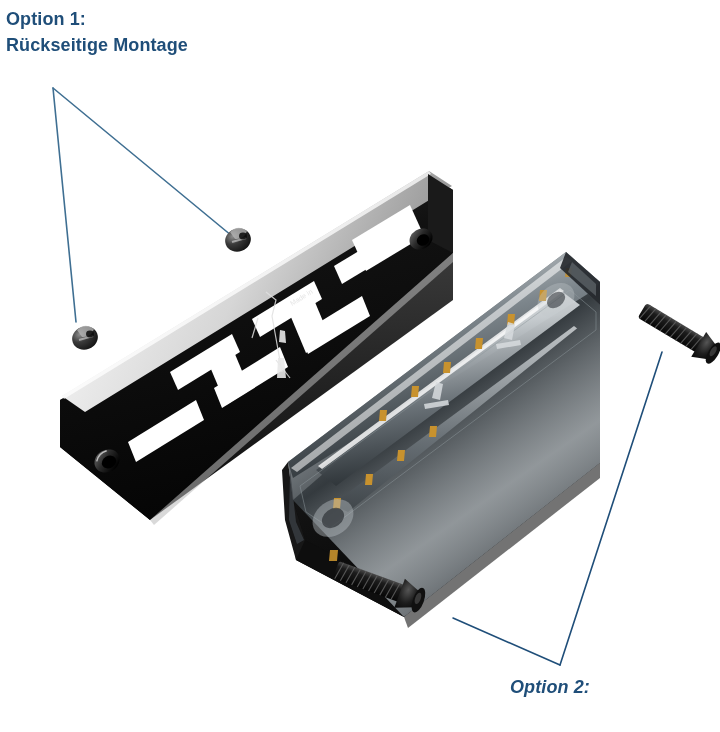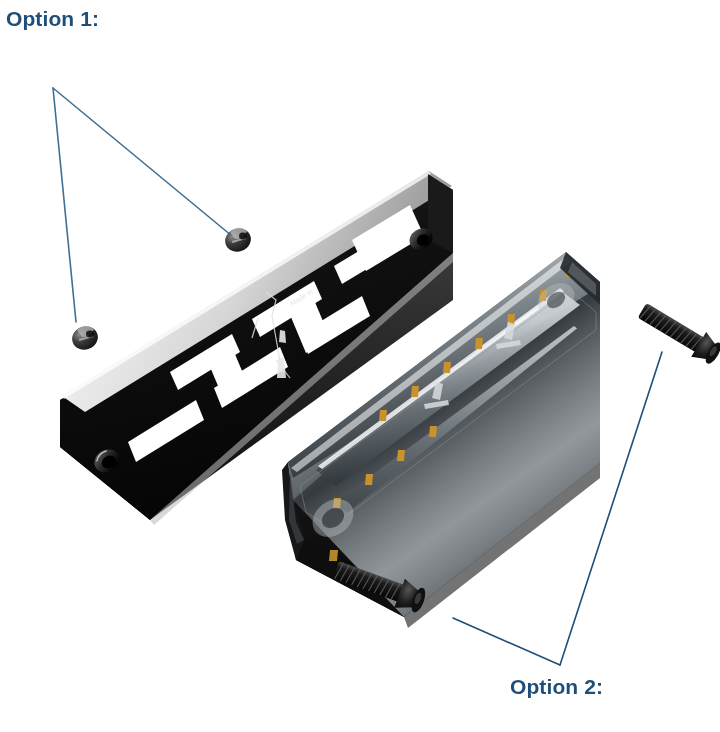--- a/index.html
+++ b/index.html
@@ -11,29 +11,29 @@
     position: relative;
     width: 720px;
     height: 732px;
     background: #ffffff;
     overflow: hidden;
     font-family: "Liberation Sans", sans-serif;
   }
   .callout {
     position: absolute;
     font-weight: bold;
-    font-size: 21px;
+    font-size: 18px;
     line-height: 26px;
     letter-spacing: 0.1px;
     color: #1f4e79;
     white-space: nowrap;
     user-select: none;
   }
   #callout-1 { left: 6px;  top: 6px;  text-align: left; }
-  #callout-2 { left: 510px; top: 674px; text-align: left; }
+  #callout-2 { left: 510px; top: 674px; text-align: left; font-style: italic; }
   .callout .cl-line { display: block; }
 
   #artwork {
     position: absolute;
     left: 0; top: 0;
     width: 720px;
     height: 732px;
   }
 </style>
 </head>
@@ -294,19 +294,20 @@
     </g>
 
     <g fill="none" stroke="#1f4e79" stroke-width="1.6" stroke-linecap="round">
       <path d="M560,665 L662,352"></path>
       <path d="M560,665 L453,618"></path>
     </g>
   </svg>
 
   <div class="callout" id="callout-1">
     <span class="cl-line">Option 1:</span>
+    <span class="cl-line">Rückseitige Montage</span>
   </div>
 
   <div class="callout" id="callout-2">
     <span class="cl-line">Option 2:</span>
   </div>
 
 </div>
 
 </body></html>

